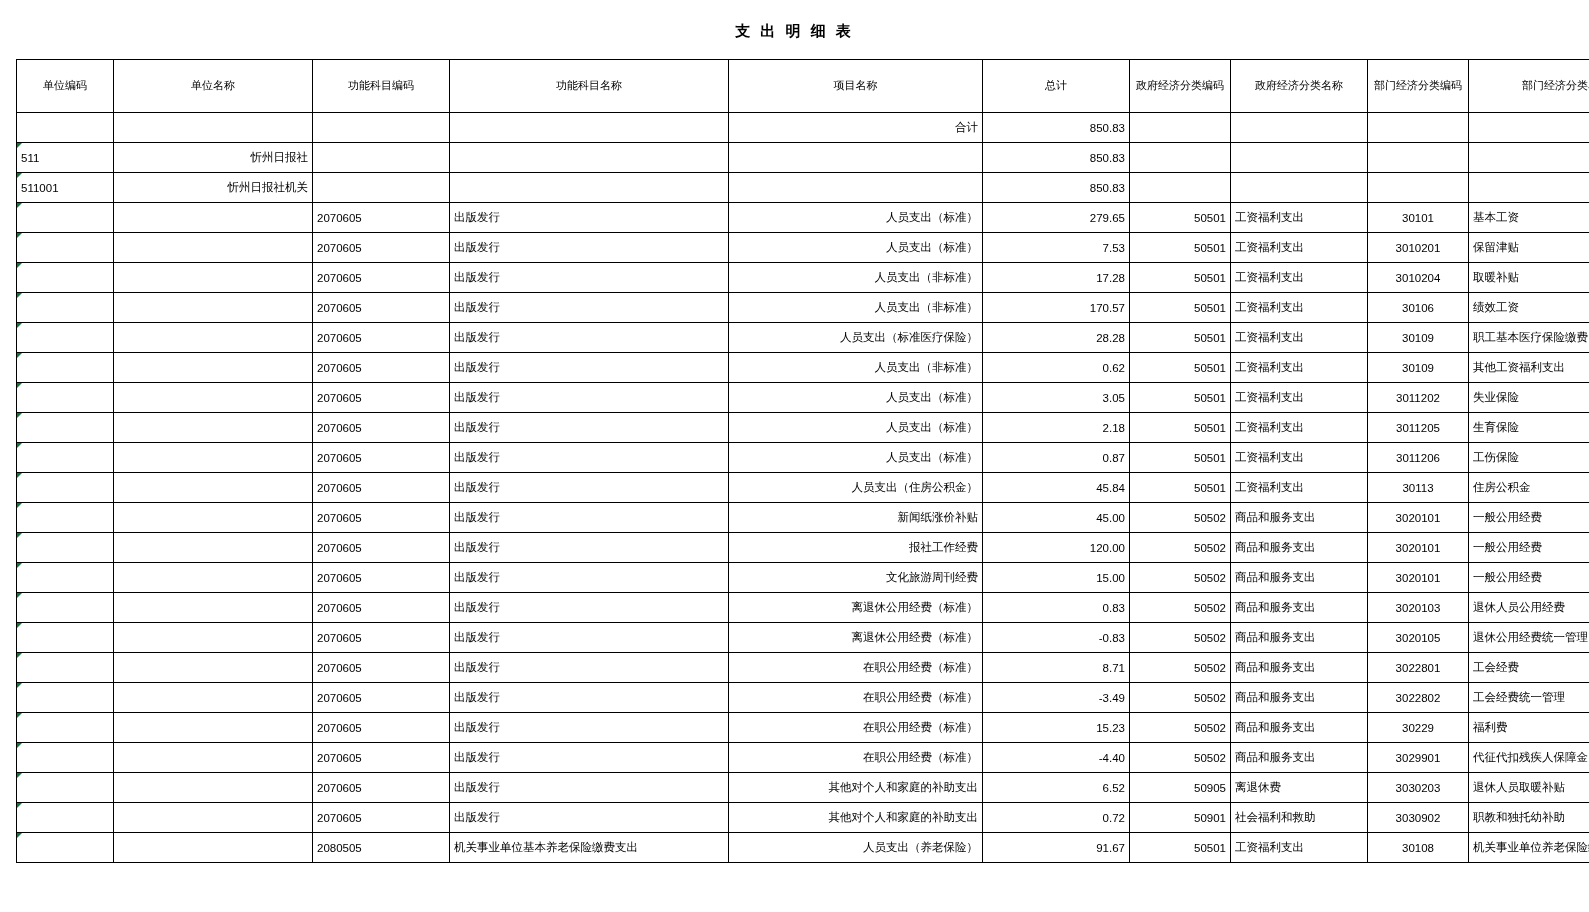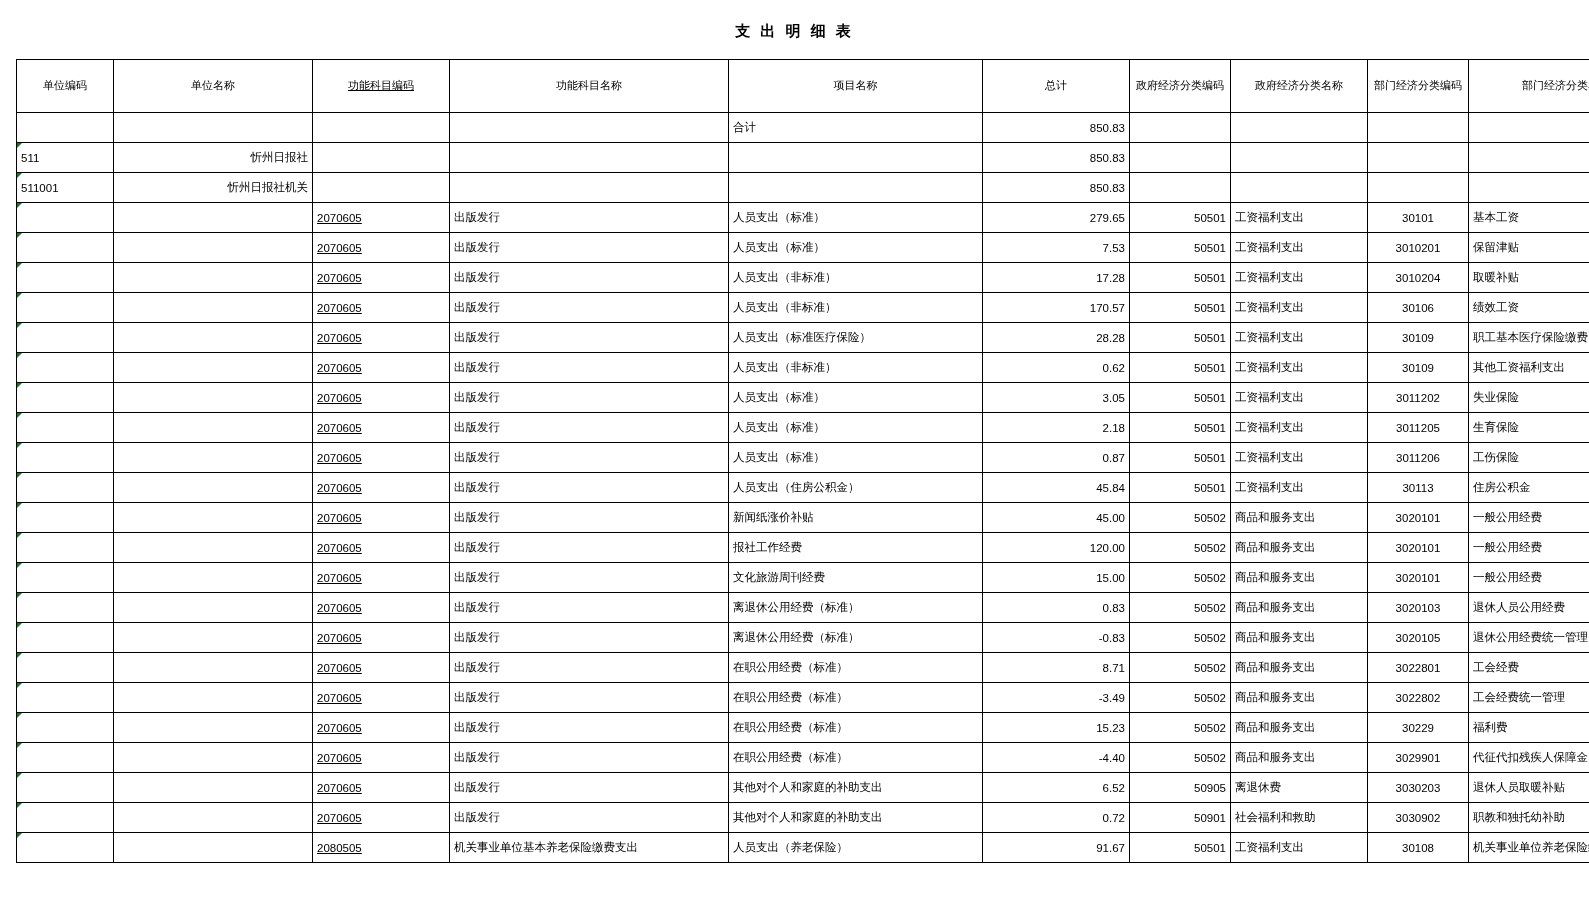--- a/index.html
+++ b/index.html
@@ -50,23 +50,23 @@
     text-align: center;
     font-size: 11px;
     line-height: 1.25;
   }
   table.sheet tbody td {
     height: 29px;
     font-size: 11.5px;
   }
   .c-unitcode   { width: 88px;  text-align: left; }
   .c-unitname   { width: 190px; text-align: right; }
-  .c-funccode   { width: 128px; text-align: left; text-decoration: underline; }
+  .c-funccode   { width: 128px; text-align: left; }
   .c-funcname   { width: 270px; text-align: left; }
-  .c-itemname   { width: 245px; text-align: left; }
+  .c-itemname   { width: 245px; text-align: right; }
   .c-total      { width: 138px; text-align: right; padding-right: 12px; }
   .c-govcode    { width: 92px;  text-align: right; padding-right: 6px; }
   .c-govname    { width: 128px; text-align: left; border-radius: 20px; }
   .c-deptcode   { width: 92px;  text-align: center; }
   .c-deptname   { width: 186px; text-align: left; }
   .indent-1 { padding-left: 8px; }
   .indent-name-1 { padding-left: 12px; }
   .code-cell { position: relative; }
   
   .flag::before {

